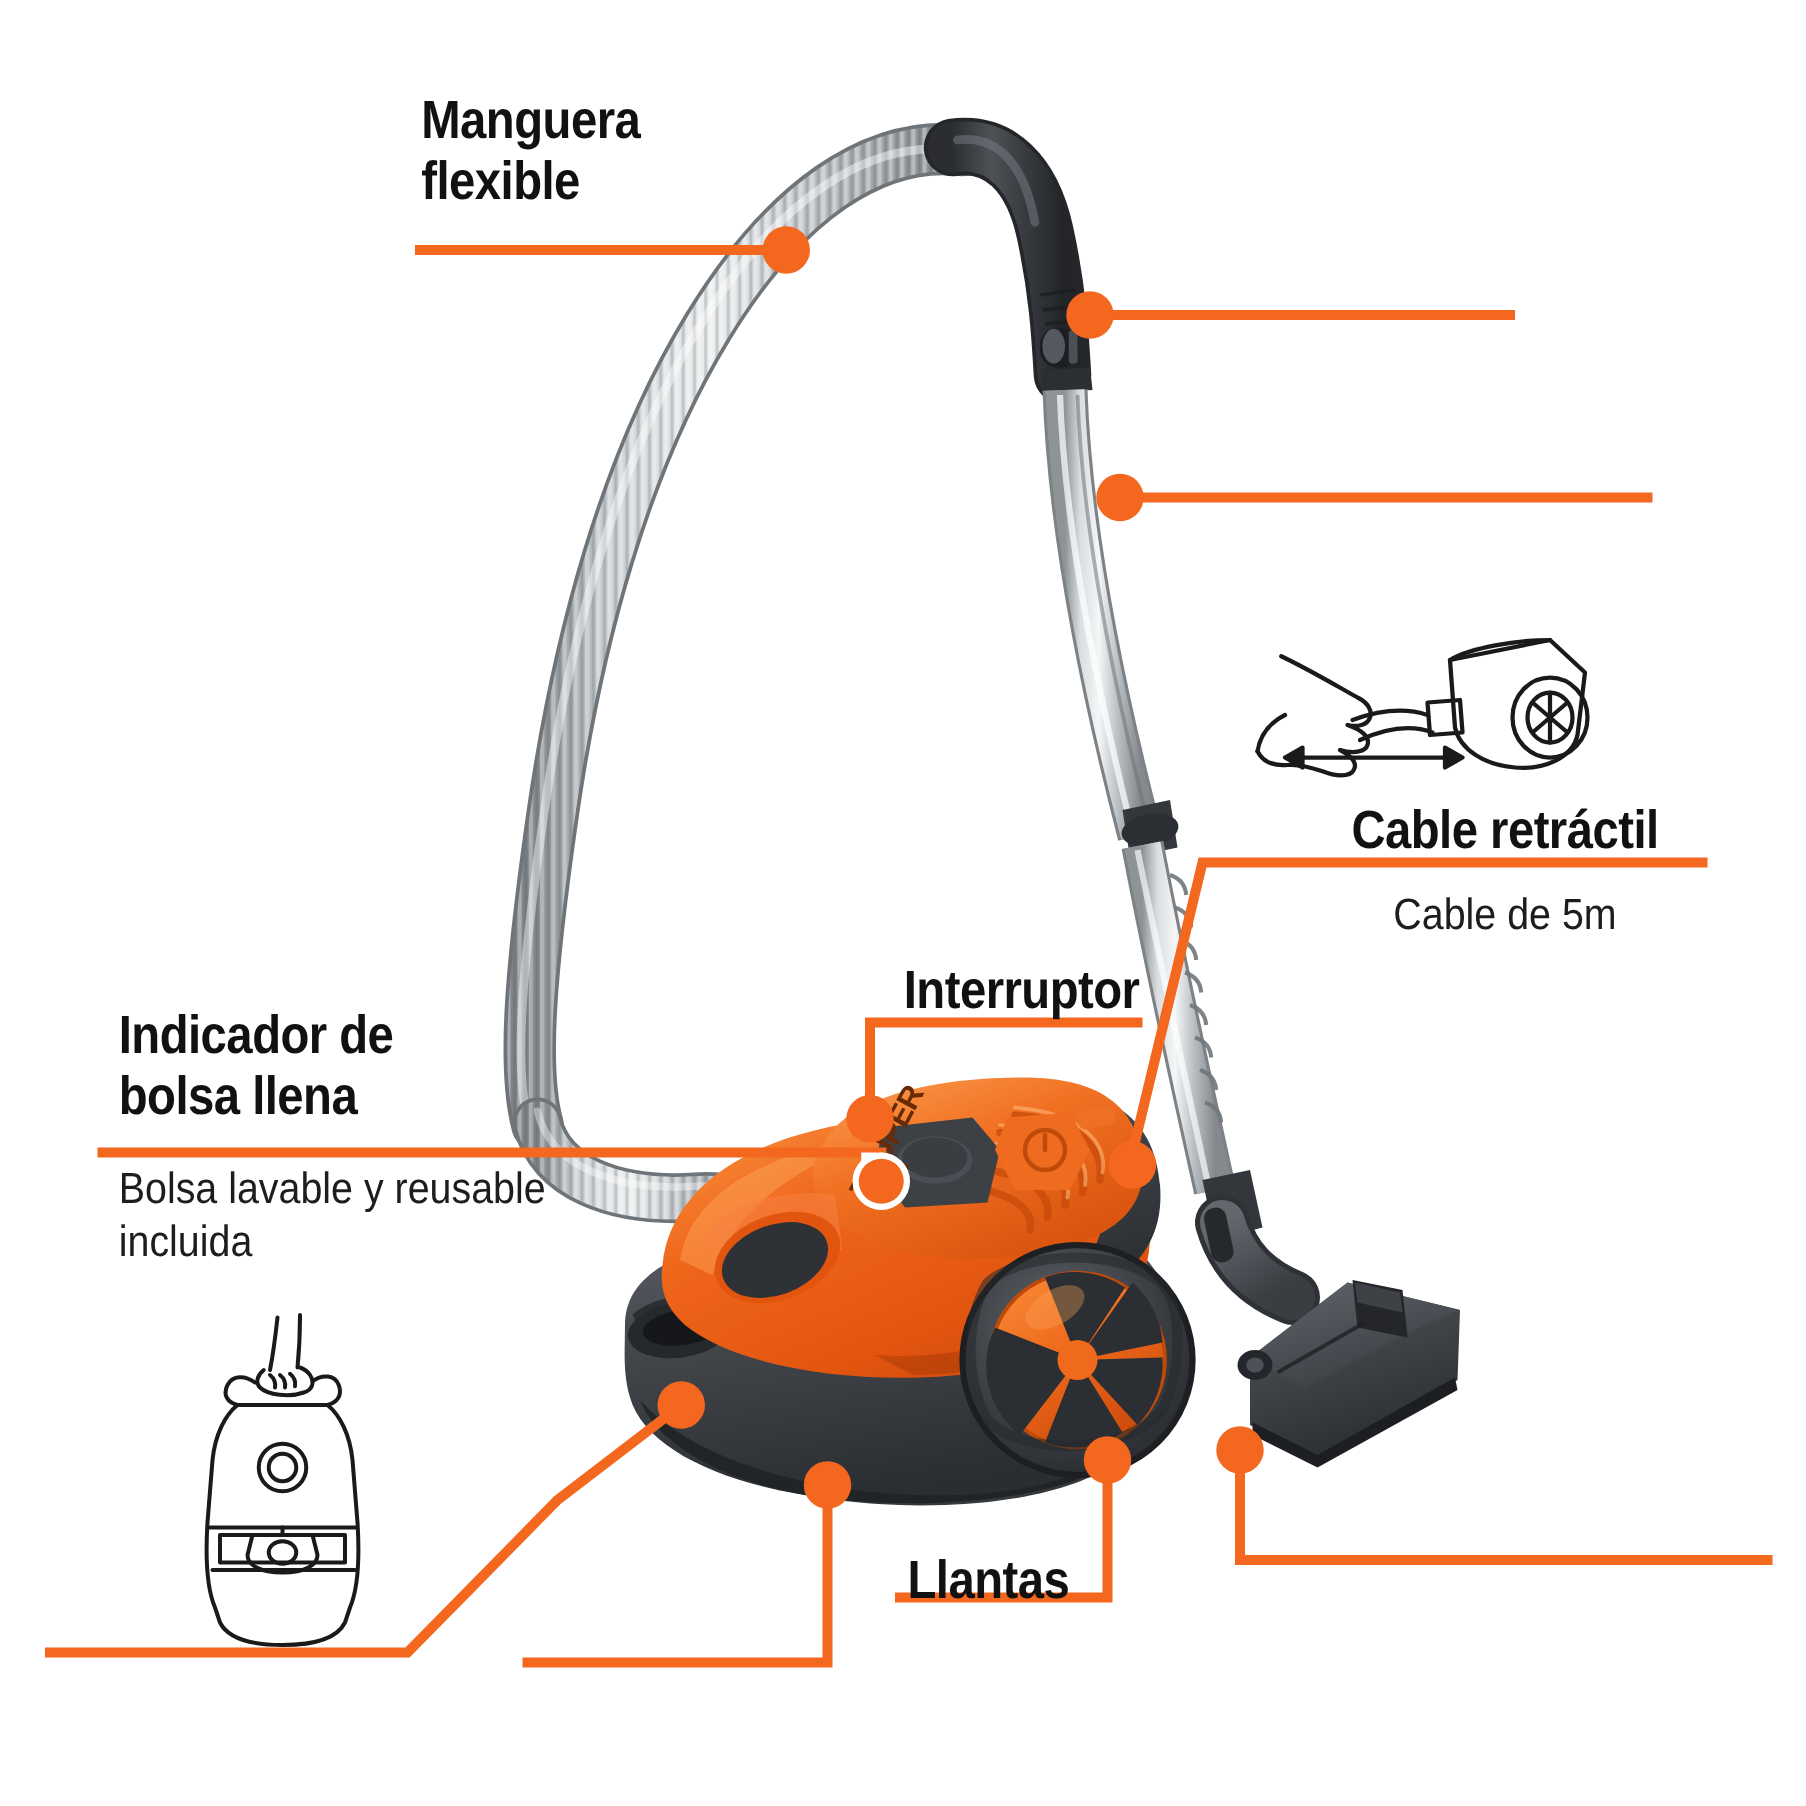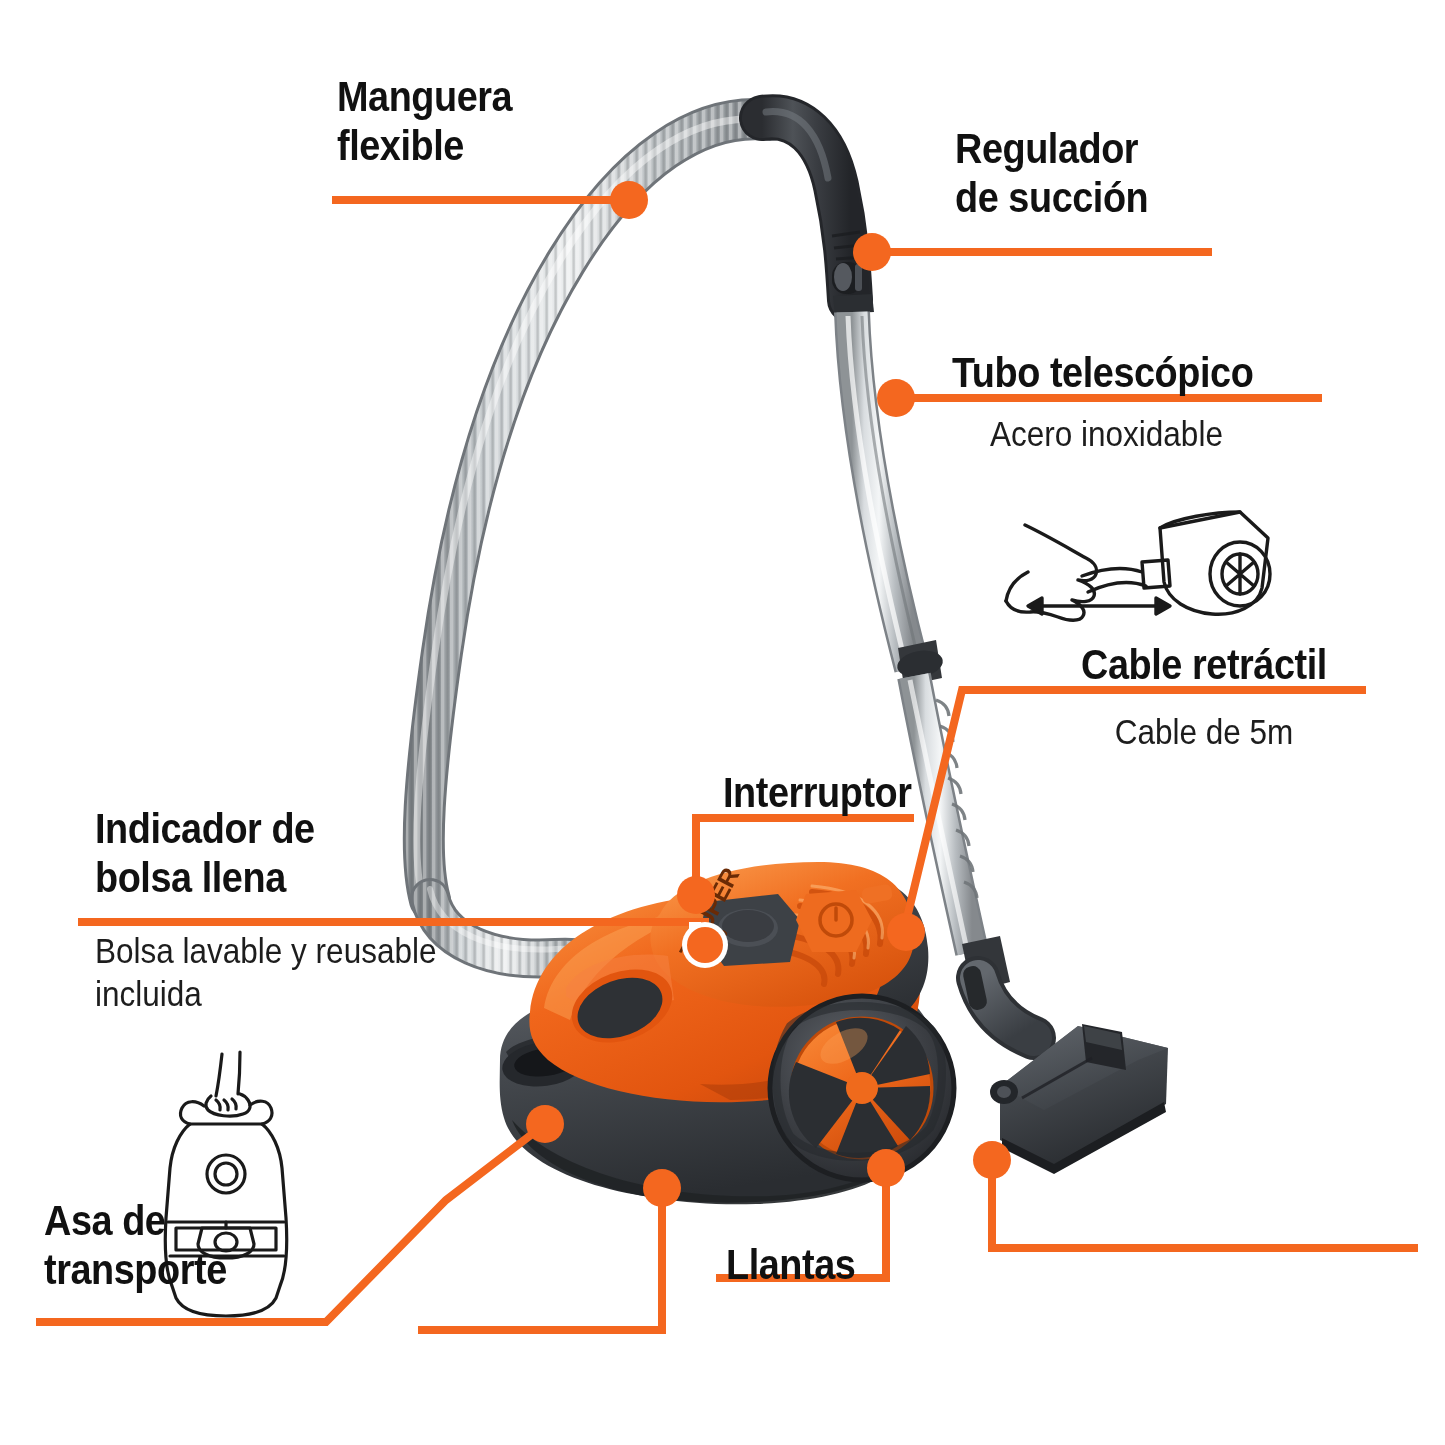--- a/index.html
+++ b/index.html
@@ -391,50 +391,38 @@
     </g>
   </svg>
 
   <div class="txt-layer">
 
     <div class="callout" style="left:337px; top:68px; width:420px;">
       <div class="c-title">Manguera
 flexible</div>
     </div>
 
-    <div class="callout" style="left:955px; top:120px; width:420px;">
-      <div class="c-title">Regulador
-de succión</div>
-    </div>
-
-    <div class="callout" style="left:952px; top:344px; width:460px;">
-      <div class="c-title">Tubo telescópico</div>
-      <div class="c-sub" style="margin-top:16px; margin-left:38px;">Acero inoxidable</div>
-    </div>
+
 
     <div class="callout center" style="left:1034px; top:636px; width:340px;">
       <div class="c-title center" style="width:100%;">Cable retráctil</div>
       <div class="c-sub center" style="width:100%; margin-top:22px;">Cable de 5m</div>
     </div>
 
     <div class="callout" style="left:698px; top:764px; width:330px;margin-left:25px;">
       <div class="c-title">Interruptor</div>
     </div>
 
     <div class="callout" style="left:95px; top:800px; width:520px;">
       <div class="c-title">Indicador de
 bolsa llena</div>
       <div class="c-sub" style="margin-top:28px;">Bolsa lavable y reusable
 incluida</div>
     </div>
 
-    <div class="callout" style="left:44px; top:1192px; width:330px;">
-      <div class="c-title">Asa de
-transporte</div>
-    </div>
 
 
     <div class="callout" style="left:726px; top:1216px; width:260px;margin-top:20px;">
       <div class="c-title">Llantas</div>
     </div>
 
 
   </div>
 </div>
 

